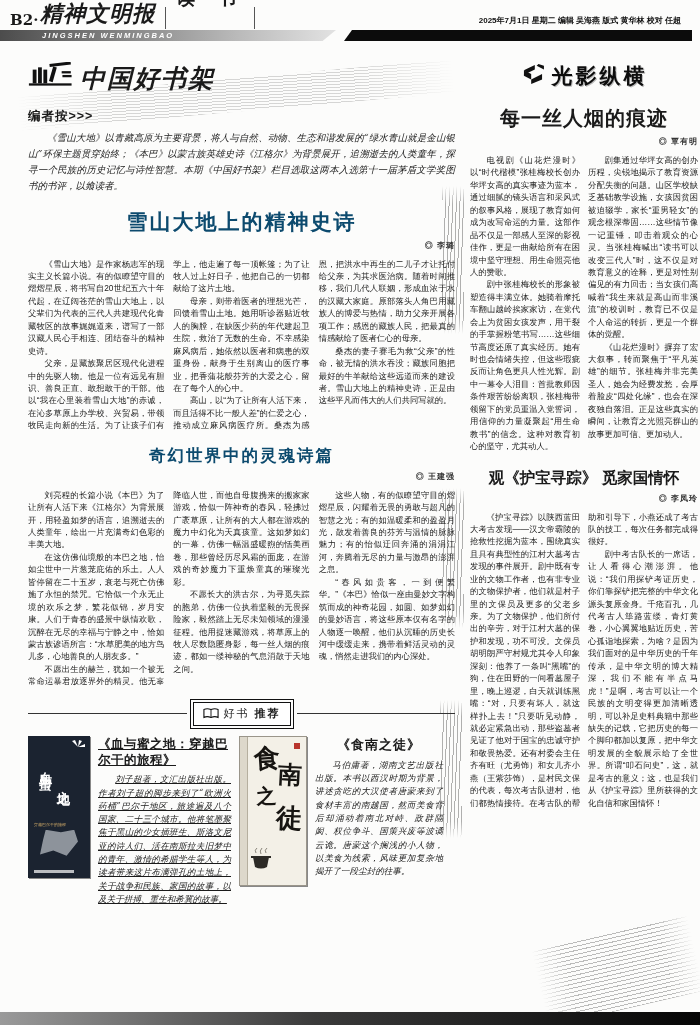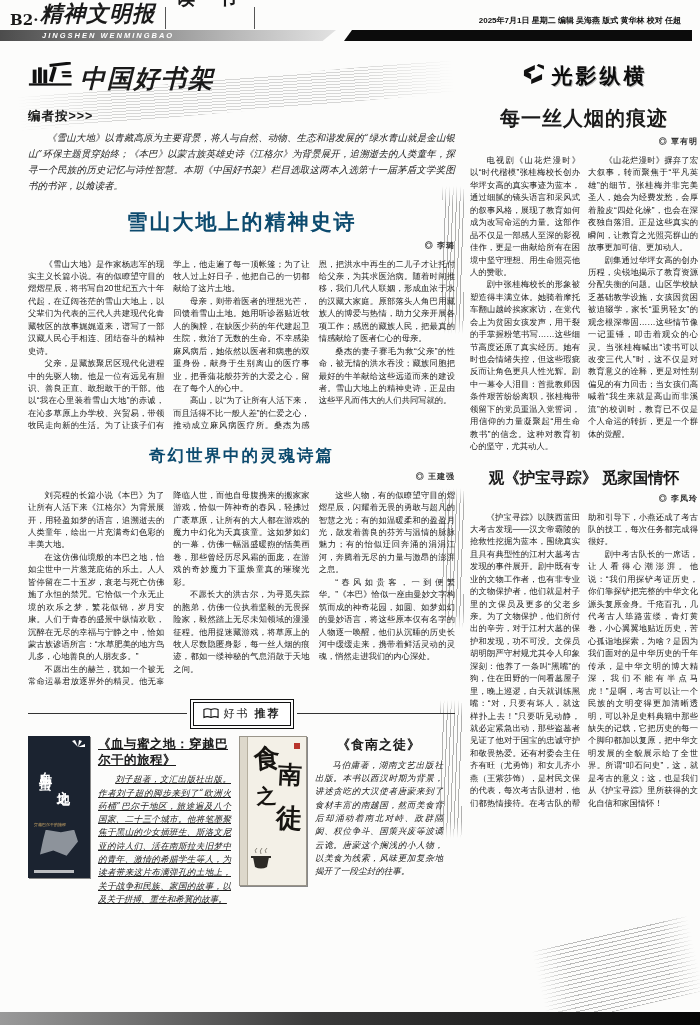--- a/index.html
+++ b/index.html
@@ -247,22 +247,22 @@
     </span>
     <span class="logo-text">光影纵横</span>
   </div>
 
   <div class="r-article">
     <div class="r-title-a">每一丝人烟的痕迹</div>
     <div class="a-author">◎ 覃有明</div>
     <div class="a-body cols2">
       <p>电视剧《山花烂漫时》以“时代楷模”张桂梅校长创办华坪女高的真实事迹为蓝本，通过细腻的镜头语言和采风式的叙事风格，展现了教育如何成为改写命运的力量。这部作品不仅是一部感人至深的影视佳作，更是一曲献给所有在困境中坚守理想、用生命照亮他人的赞歌。</p>
       <p>剧中张桂梅校长的形象被塑造得丰满立体。她骑着摩托车翻山越岭挨家家访，在党代会上为贫困女孩发声，用干裂的手掌握粉笔书写……这些细节高度还原了真实经历。她有时也会情绪失控，但这些瑕疵反而让角色更具人性光辉。剧中一幕令人泪目：首批教师因条件艰苦纷纷离职，张桂梅带领留下的党员重温入党誓词，用信仰的力量凝聚起“用生命教书”的信念。这种对教育初心的坚守，尤其动人。</p>
+      <p>剧集通过华坪女高的创办历程，尖锐地揭示了教育资源分配失衡的问题。山区学校缺乏基础教学设施，女孩因贫困被迫辍学，家长“重男轻女”的观念根深蒂固……这些情节像一记重锤，叩击着观众的心灵。当张桂梅喊出“读书可以改变三代人”时，这不仅是对教育意义的诠释，更是对性别偏见的有力回击；当女孩们高喊着“我生来就是高山而非溪流”的校训时，教育已不仅是个人命运的转折，更是一个群体的觉醒。</p>
       <p>《山花烂漫时》摒弃了宏大叙事，转而聚焦于“平凡英雄”的细节。张桂梅并非完美圣人，她会为经费发愁，会厚着脸皮“四处化缘”，也会在深夜独自落泪。正是这些真实的瞬间，让教育之光照亮群山的故事更加可信、更加动人。</p>
-      <p>剧集通过华坪女高的创办历程，尖锐地揭示了教育资源分配失衡的问题。山区学校缺乏基础教学设施，女孩因贫困被迫辍学，家长“重男轻女”的观念根深蒂固……这些情节像一记重锤，叩击着观众的心灵。当张桂梅喊出“读书可以改变三代人”时，这不仅是对教育意义的诠释，更是对性别偏见的有力回击；当女孩们高喊着“我生来就是高山而非溪流”的校训时，教育已不仅是个人命运的转折，更是一个群体的觉醒。</p>
     </div>
   </div>
 
   <div class="r-article">
     <div class="r-title-b">观《护宝寻踪》 觅家国情怀</div>
     <div class="a-author">◎ 李凤玲</div>
     <div class="a-body cols2">
       <p>《护宝寻踪》以陕西蓝田大考古发现——汉文帝霸陵的抢救性挖掘为蓝本，围绕真实且具有典型性的江村大墓考古发现的事件展开。剧中既有专业的文物工作者，也有非专业的文物保护者，他们就是村子里的文保员及更多的父老乡亲。为了文物保护，他们所付出的辛劳，对于江村大墓的保护和发现，功不可没。文保员胡明朗严守村规尤其令人印象深刻：他养了一条叫“黑嘴”的狗，住在田野的一间看墓屋子里，晚上巡逻，白天就训练黑嘴：“对，只要有坏人，就这样扑上去！”只要听见动静，就必定紧急出动，那些盗墓者见证了他对于国宝的忠诚守护和敬畏热爱。还有村委会主任齐有旺（尤勇饰）和女儿齐小燕（王紫莎饰），是村民文保的代表，每次考古队进村，他们都热情接待。在考古队的帮助和引导下，小燕还成了考古队的技工，每次任务都完成得很好。</p>
       <p>剧中考古队长的一席话，让人看得心潮澎湃。他说：“我们用探铲考证历史，你们靠探铲把完整的中华文化源头复原金身。千疮百孔，几代考古人筚路蓝缕，青灯黄卷，小心翼翼地贴近历史，苦心孤诣地探索，为啥？是因为我们面对的是中华历史的千年传承，是中华文明的博大精深，我们不能有半点马虎！”是啊，考古可以让一个民族的文明变得更加清晰透明，可以补足史料典籍中那些缺失的记载，它把历史的每一个脚印都加以复原，把中华文明发展的全貌展示给了全世界。所谓“叩石问史”，这，就是考古的意义；这，也是我们从《护宝寻踪》里所获得的文化自信和家国情怀！</p>
     </div>

